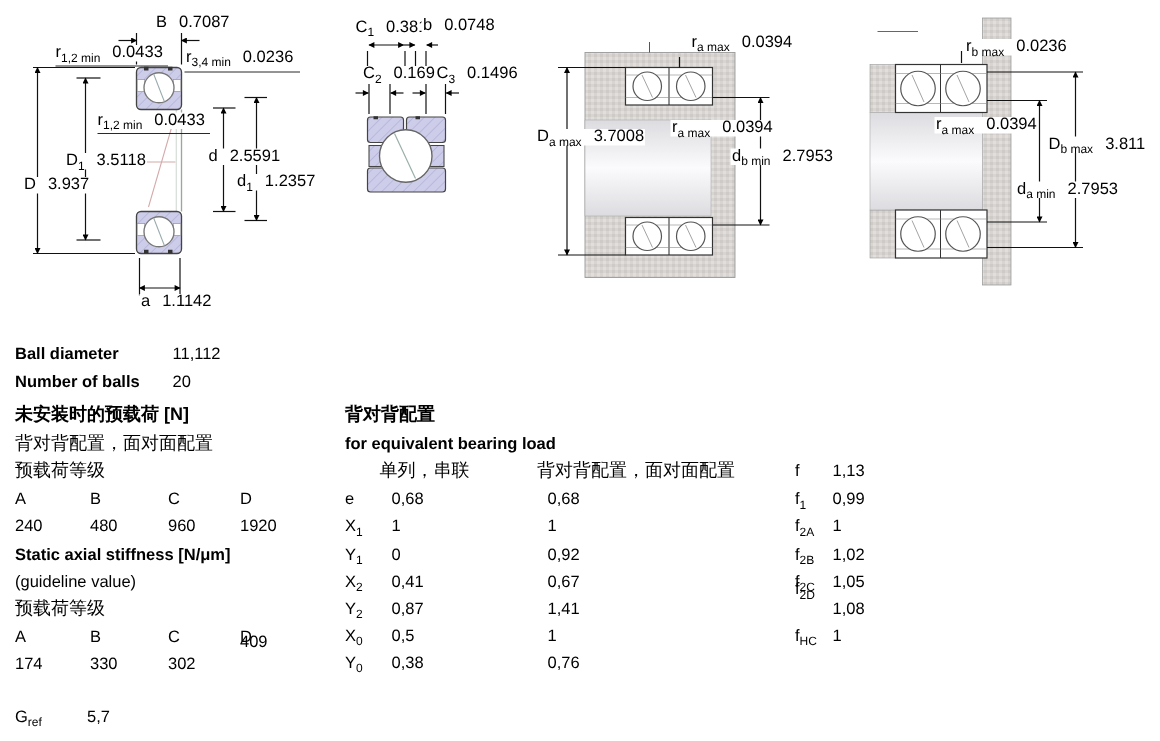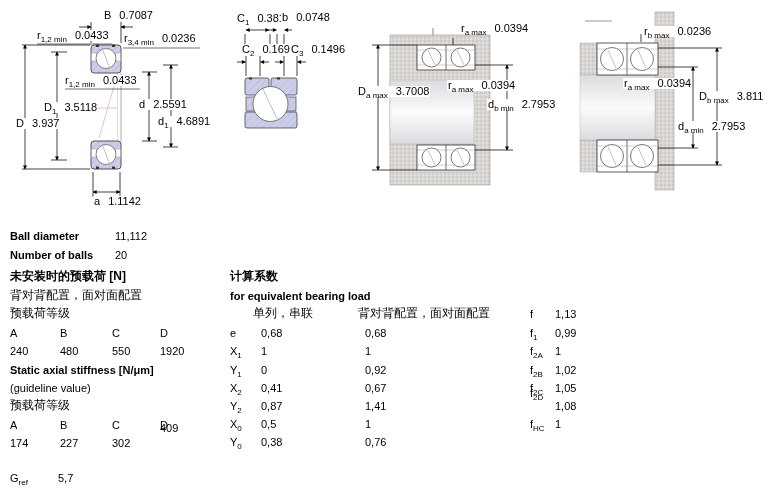--- a/index.html
+++ b/index.html
@@ -182,21 +182,21 @@
   </g>
 </svg>
 
 <div class="dim" style="left:103px;top:10px"><span>B</span><span class="v">0.7087</span></div>
 <div class="dim" style="left:36px;top:30px"><span>r</span><sub>1,2 min</sub><span class="v">0.0433</span></div>
 <div class="dim" style="left:123px;top:33px"><span>r</span><sub>3,4 min</sub><span class="v">0.0236</span></div>
 <div class="dim" style="left:64px;top:75px"><span>r</span><sub>1,2 min</sub><span class="v">0.0433</span></div>
 <div class="dim" style="left:43px;top:102px"><span>D</span><sub>1</sub><span class="v">3.5118</span></div>
 <div class="dim" style="left:138px;top:99px"><span>d</span><span class="v">2.5591</span></div>
 <div class="dim" style="left:15px;top:118px"><span>D</span><span class="v">3.937</span></div>
-<div class="dim" style="left:157px;top:116px"><span>d</span><sub>1</sub><span class="v">4.6891</span></div>
+<div class="dim" style="left:157px;top:116px"><span>d</span><sub>1</sub><span class="v">1.2357</span></div>
 <div class="dim" style="left:93px;top:196px"><span>a</span><span class="v">1.1142</span></div>
 
 <div class="dim" style="left:236px;top:13px"><span>C</span><sub>1</sub><span class="v">0.381</span></div>
 <div class="dim" style="left:281px;top:12px"><span>b</span><span class="v">0.0748</span></div>
 <div class="dim" style="left:241px;top:44px"><span>C</span><sub>2</sub><span class="v">0.1693</span></div>
 <div class="dim" style="left:290px;top:44px"><span>C</span><sub>3</sub><span class="v">0.1496</span></div>
 
 <div class="dim" style="left:460px;top:23px"><span>r</span><sub>a max</sub><span class="v">0.0394</span></div>
 <div class="dim" style="left:447px;top:80px"><span>r</span><sub>a max</sub><span class="v">0.0394</span></div>
 <div class="dim" style="left:357px;top:86px"><span>D</span><sub>a max</sub><span class="v">3.7008</span></div>
@@ -214,39 +214,39 @@
 
 <span class="t b zh" style="left:10px;top:270px">未安装时的预载荷 [N]</span>
 <span class="t zh" style="left:10px;top:289px">背对背配置，面对面配置</span>
 <span class="t zh" style="left:10px;top:307px">预载荷等级</span>
 <span class="t" style="left:10px;top:327px">A</span>
 <span class="t" style="left:60px;top:327px">B</span>
 <span class="t" style="left:112px;top:327px">C</span>
 <span class="t" style="left:160px;top:327px">D</span>
 <span class="t" style="left:10px;top:345px">240</span>
 <span class="t" style="left:60px;top:345px">480</span>
-<span class="t" style="left:112px;top:345px">550</span>
+<span class="t" style="left:112px;top:345px">960</span>
 <span class="t" style="left:160px;top:345px">1920</span>
 
 <span class="t b" style="left:10px;top:364px">Static axial stiffness [N/μm]</span>
 <span class="t" style="left:10px;top:382px">(guideline value)</span>
 <span class="t zh" style="left:10px;top:399px">预载荷等级</span>
 <span class="t" style="left:10px;top:419px">A</span>
 <span class="t" style="left:60px;top:419px">B</span>
 <span class="t" style="left:112px;top:419px">C</span>
 <span class="t" style="left:160px;top:419px">D</span>
 <span class="t" style="left:10px;top:437px">174</span>
-<span class="t" style="left:60px;top:437px">227</span>
+<span class="t" style="left:60px;top:437px">330</span>
 <span class="t" style="left:112px;top:437px">302</span>
 <span class="t" style="left:160px;top:422px">409</span>
 
 <span class="t" style="left:10px;top:472px"><span>G</span><sub>ref</sub></span>
 <span class="t" style="left:58px;top:472px">5,7</span>
 
-<span class="t b zh" style="left:230px;top:270px">计算系数</span>
+<span class="t b zh" style="left:230px;top:270px">背对背配置</span>
 <span class="t b" style="left:230px;top:290px">for equivalent bearing load</span>
 <span class="t zh" style="left:253px;top:307px">单列，串联</span>
 <span class="t zh" style="left:358px;top:307px">背对背配置，面对面配置</span>
 
 <span class="t" style="left:230px;top:327px"><span>e</span><sub></sub></span>
 <span class="t" style="left:261px;top:327px">0,68</span>
 <span class="t" style="left:365px;top:327px">0,68</span>
 <span class="t" style="left:230px;top:345px"><span>X</span><sub>1</sub></span>
 <span class="t" style="left:261px;top:345px">1</span>
 <span class="t" style="left:365px;top:345px">1</span>

